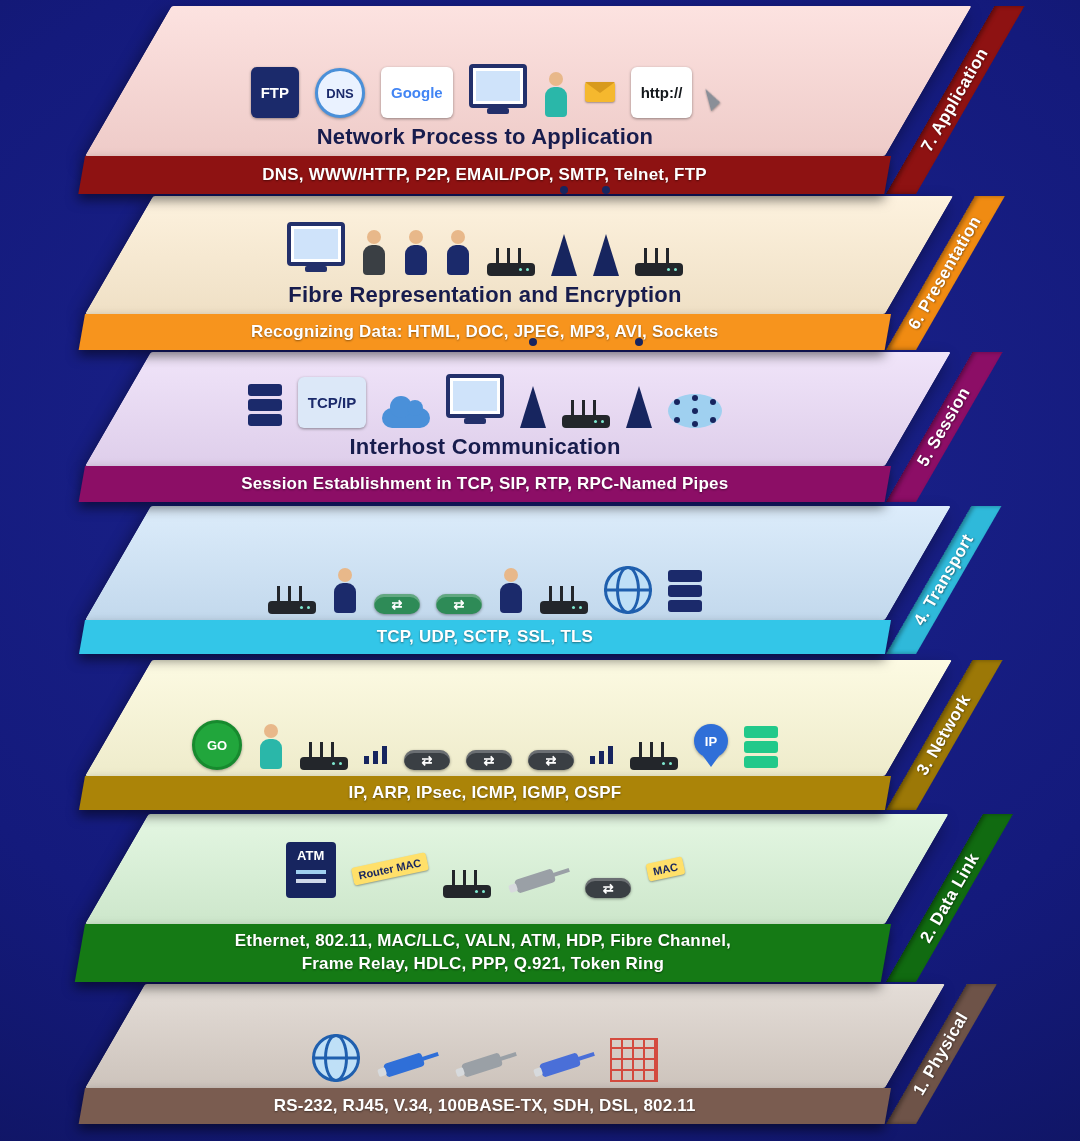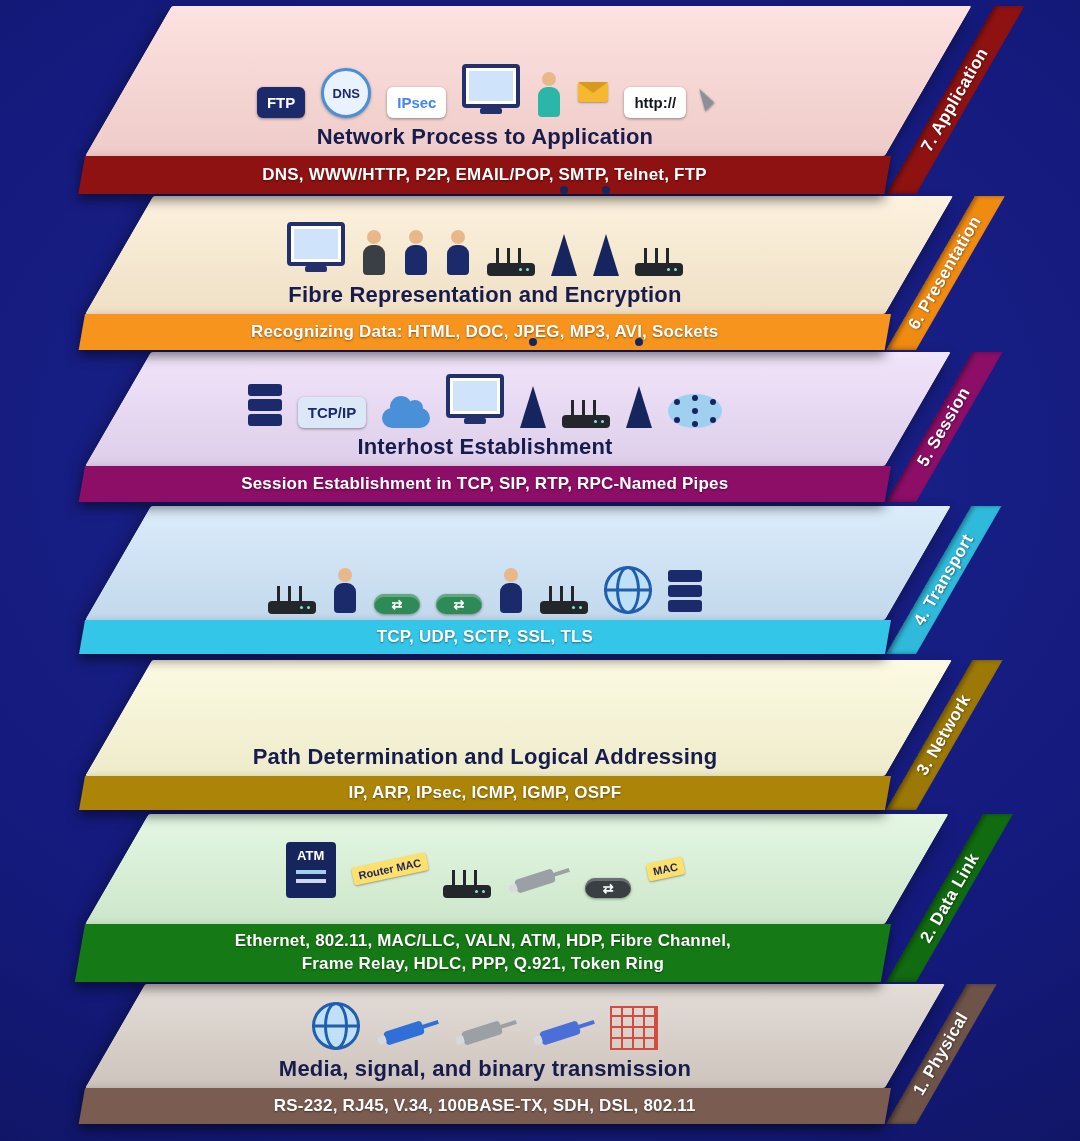--- a/index.html
+++ b/index.html
@@ -44,21 +44,21 @@
     padding-bottom:6px;box-sizing:border-box;
   }
   .title{
     margin-top:6px;font-size:22px;font-weight:bold;color:#171c4d;letter-spacing:.2px;
     text-align:center;
   }
   .icrow{display:flex;align-items:flex-end;justify-content:center;gap:16px;min-height:62px;}
 
   
   .ic{position:relative;display:inline-flex;align-items:center;justify-content:center;font-weight:bold;flex:none;}
-  .ic-badge{background:var(--bg,#1b2a6b);color:var(--fg,#fff);border-radius:6px;padding:7px 10px;font-size:15px;box-shadow:0 1px 3px rgba(0,0,0,.4);}
+  .ic-badge{background:var(--bg,#1b2a6b);color:var(--fg,#fff);border-radius:6px;padding:17px 10px;font-size:15px;box-shadow:0 1px 3px rgba(0,0,0,.4);}
   .ic-circle-badge{width:44px;height:44px;border-radius:50%;background:var(--bg,#fff);color:var(--fg,#1b2a6b);border:3px solid var(--bd,transparent);font-size:13px;box-shadow:0 1px 3px rgba(0,0,0,.35);}
   .ic-monitor{width:50px;height:36px;background:#fff;border:4px solid #23306b;border-radius:4px;margin-bottom:10px;}
   .ic-monitor::before{content:"";position:absolute;inset:3px;background:#cfe3fa;}
   .ic-monitor::after{content:"";position:absolute;left:50%;bottom:-10px;transform:translateX(-50%);width:22px;height:6px;background:#23306b;border-radius:2px;}
   .ic-person{width:26px;height:46px;}
   .ic-person::before{content:"";position:absolute;top:0;left:50%;transform:translateX(-50%);width:14px;height:14px;border-radius:50%;background:#e8b88a;}
   .ic-person::after{content:"";position:absolute;top:15px;left:50%;transform:translateX(-50%);width:22px;height:30px;border-radius:9px 9px 4px 4px;background:var(--c,#1b2a6b);}
   .ic-envelope{width:30px;height:20px;background:#f5b82e;border-radius:3px;margin-bottom:16px;box-shadow:0 1px 2px rgba(0,0,0,.35);}
   .ic-envelope::before{content:"";position:absolute;top:0;left:0;width:0;height:0;border-left:15px solid transparent;border-right:15px solid transparent;border-top:11px solid #d89a1e;}
   .ic-tower{width:0;height:0;border-left:13px solid transparent;border-right:13px solid transparent;border-bottom:42px solid #17255f;}
@@ -105,21 +105,21 @@
         <div class="bl1">DNS, WWW/HTTP, P2P, EMAIL/POP, SMTP, Telnet, FTP</div>
 
       </div>
     </div>
     <div class="strip" style="height: 188px; background-color: rgb(142, 18, 18);"></div>
     <div class="side-label" style="left: 955.276px; top: 94px;">7. Application</div>
     <div class="content" style="height: 150px;">
       <div class="icrow">
           <span class="ic ic-badge" style="--bg: #1b2a6b; --fg: #ffffff;">FTP</span>
           <span class="ic ic-circle-badge" style="--bg: #eaf2ff; --fg: #1b2a6b; --bd: #4a90d9;">DNS</span>
-          <span class="ic ic-badge" style="--bg: #ffffff; --fg: #4285F4;">IPsec</span>
+          <span class="ic ic-badge" style="--bg: #ffffff; --fg: #4285F4;">Google</span>
           <span class="ic ic-monitor"></span>
           <span class="ic ic-person" style="--c: #2ab7a9;"></span>
           <span class="ic ic-envelope"></span>
           <span class="ic ic-badge" style="--bg: #ffffff; --fg: #14181c;">http://</span>
           <span class="ic ic-cursor"></span>
         </div>
       <div class="title">Network Process to Application</div>
     </div>
   </div>
     <div class="layer" style="top: 196px; height: 154px;">
@@ -160,21 +160,21 @@
       <div class="icrow">
           <span class="ic ic-server" style="--c: #1b2a6b;"></span>
           <span class="ic ic-badge" style="--bg: #dce8f8; --fg: #1b2a6b;">TCP/IP</span>
           <span class="ic ic-cloud"></span>
           <span class="ic ic-monitor"></span>
           <span class="ic ic-tower"></span>
           <span class="ic ic-router"></span>
           <span class="ic ic-tower"></span>
           <span class="ic ic-topology"></span>
         </div>
-      <div class="title">Interhost Establishment</div>
+      <div class="title">Interhost Communication</div>
     </div>
   </div>
     <div class="layer" style="top: 506px; height: 148px;">
     <div class="face" style="height: 114px; background-color: rgb(205, 228, 249);"></div>
     <div class="banner" style="top: 114px; height: 34px; background-color: rgb(51, 198, 232);">
       <div class="banner-inner">
         <div class="bl1">TCP, UDP, SCTP, SSL, TLS</div>
 
       </div>
     </div>
@@ -197,21 +197,33 @@
     <div class="face" style="height: 116px; background-color: rgb(251, 248, 214);"></div>
     <div class="banner" style="top: 116px; height: 34px; background-color: rgb(171, 132, 8);">
       <div class="banner-inner">
         <div class="bl1">IP, ARP, IPsec, ICMP, IGMP, OSPF</div>
 
       </div>
     </div>
     <div class="strip" style="height: 150px; background-color: rgb(156, 120, 7);"></div>
     <div class="side-label" style="left: 944.305px; top: 75px;">3. Network</div>
     <div class="content" style="height: 116px;">
-      <div class="title">Path Determination and Logical Addressing</div>
+      <div class="icrow">
+          <span class="ic ic-circle-badge" style="--bg: #21a63c; --fg: #ffffff; --bd: #178a2e;">GO</span>
+          <span class="ic ic-person" style="--c: #2ab7a9;"></span>
+          <span class="ic ic-router"></span>
+          <span class="ic ic-signal"></span>
+          <span class="ic ic-switch" style="--c: #3a3f44;"></span>
+          <span class="ic ic-switch" style="--c: #3a3f44;"></span>
+          <span class="ic ic-switch" style="--c: #3a3f44;"></span>
+          <span class="ic ic-signal"></span>
+          <span class="ic ic-router"></span>
+          <span class="ic ic-pin" style="--c: #2f6fd8;">IP</span>
+          <span class="ic ic-server" style="--c: #21c98a;"></span>
+        </div>
     </div>
   </div>
     <div class="layer" style="top: 814px; height: 168px;">
     <div class="face" style="height: 110px; background-color: rgb(216, 243, 214);"></div>
     <div class="banner" style="top: 110px; height: 58px; background-color: rgb(21, 122, 21);">
       <div class="banner-inner">
         <div class="bl1">Ethernet, 802.11, MAC/LLC, VALN, ATM, HDP, Fibre Channel,</div>
         <div class="bl2">Frame Relay, HDLC, PPP, Q.921, Token Ring</div>
       </div>
     </div>
@@ -239,16 +251,15 @@
     <div class="strip" style="height: 140px; background-color: rgb(110, 83, 72);"></div>
     <div class="side-label" style="left: 941.418px; top: 70px;">1. Physical</div>
     <div class="content" style="height: 104px;">
       <div class="icrow">
           <span class="ic ic-globe"></span>
           <span class="ic ic-cable" style="--c: #2f6fd8;"></span>
           <span class="ic ic-cable" style="--c: #9aa0a6;"></span>
           <span class="ic ic-cable" style="--c: #4a6fd8;"></span>
           <span class="ic ic-circuit" style="--c: #d44034;"></span>
         </div>
-      <div class="title">Media, signal, and binary transmission</div>
     </div>
   </div>
   </div>
 
 </body></html>

